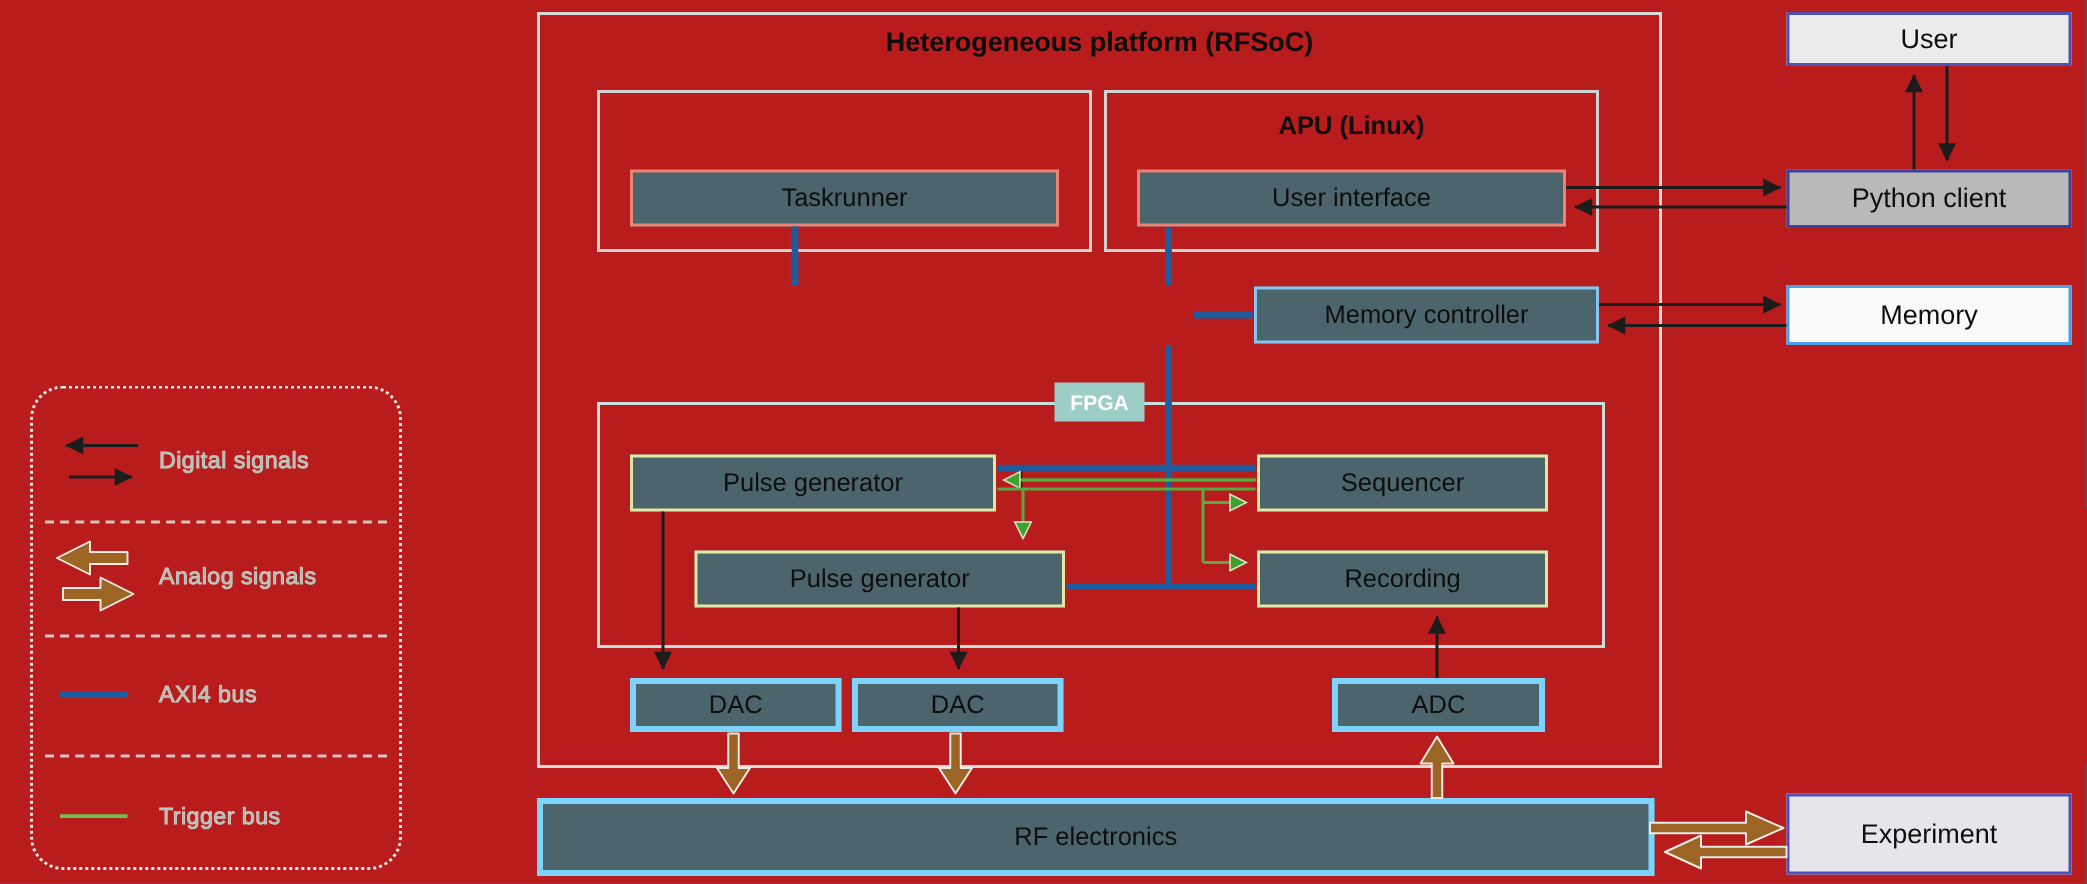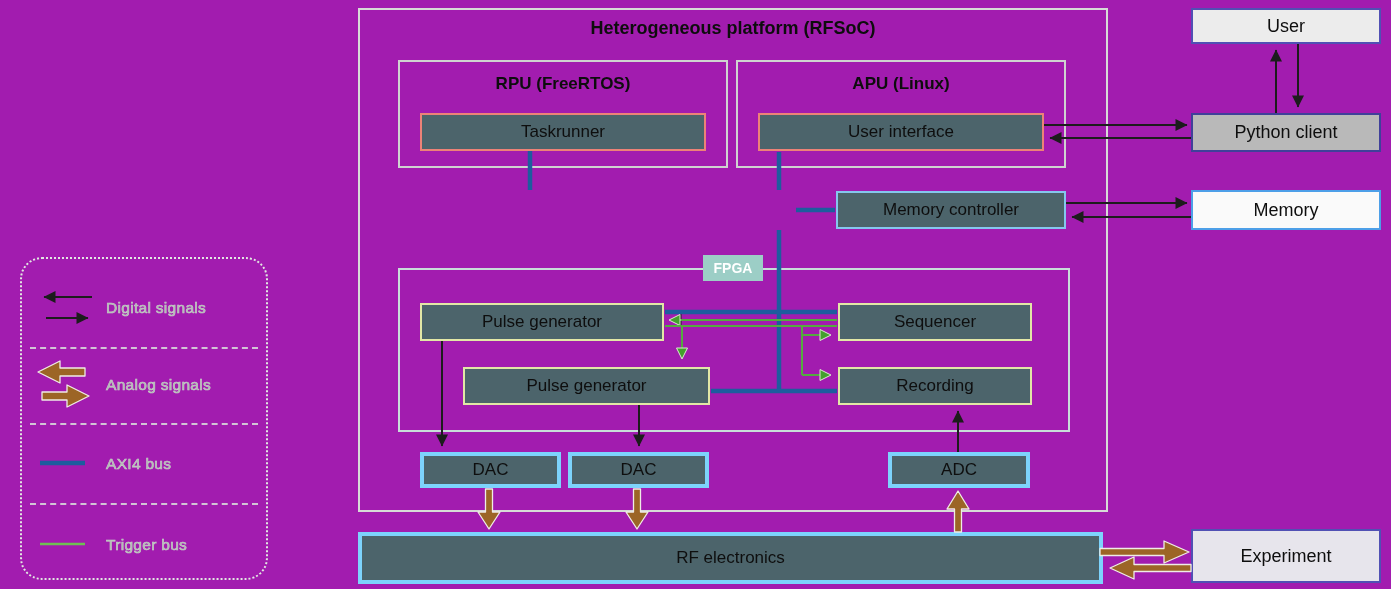--- a/index.html
+++ b/index.html
@@ -1,18 +1,18 @@
 <!DOCTYPE html>
 <html><head>
 <meta charset="utf-8">
 <style>
   html,body{margin:0;padding:0;background:#4c646b;}
   #stage{
     position:relative;width:1391px;height:589px;overflow:hidden;
-    background:#a21caf;
+    background:#b91c1c;
     font-family:"Liberation Sans","DejaVu Sans",sans-serif;
   }
   .box{
     position:absolute;box-sizing:border-box;
     display:flex;align-items:center;justify-content:center;
     font-weight:400;font-size:17px;color:#0e0e0e;
     background:#4c646b;white-space:nowrap;
   }
   .container-box{background:transparent;}
   .hdr{
@@ -50,21 +50,20 @@
 </style>
 </head>
 <body>
 
 <div id="stage">
 
   <div class="box container-box b-platform" style="left:358px;top:8px;width:750px;height:504px;"></div>
   <div class="hdr" style="left:358px;top:18px;width:750px;font-size:18px;">Heterogeneous platform (RFSoC)</div>
 
   <div class="box container-box b-cluster" style="left:398px;top:60px;width:330px;height:108px;"></div>
-  <div class="hdr" style="left:398px;top:74px;width:330px;">RPU (FreeRTOS)</div>
 
   <div class="box container-box b-cluster" style="left:736px;top:60px;width:330px;height:108px;"></div>
   <div class="hdr" style="left:736px;top:74px;width:330px;">APU (Linux)</div>
 
   <div class="box container-box b-fpga" style="left:398px;top:268px;width:672px;height:164px;"></div>
   <div class="fpga-tag" style="left:703px;top:255px;width:60px;height:26px;">FPGA</div>
 
   <div class="box b-salmon" style="left:420px;top:113px;width:286px;height:38px;">Taskrunner</div>
   <div class="box b-salmon" style="left:758px;top:113px;width:286px;height:38px;">User interface</div>
 

